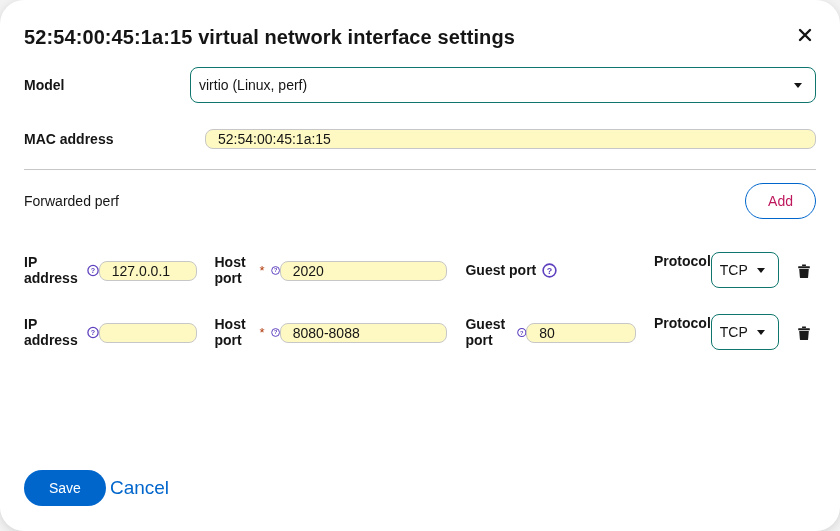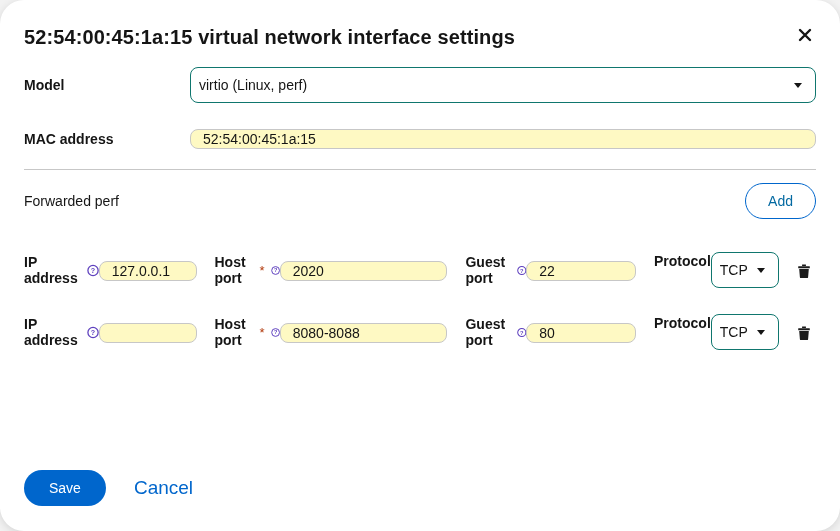--- a/index.html
+++ b/index.html
@@ -25,21 +25,21 @@
     background: none; border: none; cursor: pointer;
     padding: 2px; margin-top: 2px; margin-right: 2px; line-height: 0;
   }
   
   .form-row {
     display: grid;
     grid-template-columns: 166px 1fr;
     align-items: center;
   }
   .form-row.model { margin-top: 17px; }
-  .form-row.mac { margin-top: 26px; }
+  .form-row.mac { margin-top: 26px; gap: 15px; }
   .field-label { font-size: 14px; font-weight: 600; }
   .text-input {
     width: 100%; height: 20px;
     border: 1px solid #c7c7c7;
     border-radius: 8px;
     padding: 0 12px;
     font-size: 14px;
     font-family: "Liberation Sans", sans-serif;
     color: #151515;
     background: #fef9c3;
@@ -67,21 +67,21 @@
   .divider { border: none; border-top: 1px solid #c7c7c7; margin-top: 20px; }
   
   .fp-header {
     margin-top: 13px;
     display: flex; justify-content: space-between; align-items: center;
   }
   .fp-label { font-size: 14px; }
   .btn-secondary {
     background: #fff;
     border: 1px solid #0066cc;
-    color: #0369a1;
+    color: #be185d;
     font-size: 14px;
     font-family: "Liberation Sans", sans-serif;
     border-radius: 999px;
     height: 36px;
     padding: 0 22px;
     cursor: pointer;
   }
   
   .port-row { display: flex; align-items: flex-end; gap: 18px; }
   .port-row.first { margin-top: 33px; }
@@ -98,21 +98,21 @@
   .w-guest { width: 172px; }
   .w-proto { width: 114px; }
   .trash-btn {
     background: none; border: none; cursor: pointer;
     height: 36px; display: flex; align-items: center;
     padding: 0 4px; margin-left: 6px; line-height: 0;
   }
   
   .modal-footer {
     position: absolute; left: 24px; bottom: 25px;
-    display: flex; align-items: center; gap: 28px;
+    display: flex; align-items: center; gap: 4px;
   }
   .btn-primary {
     background: #0066cc; color: #ffffff;
     border: none; border-radius: 999px;
     height: 36px; padding: 0 25px;
     font-size: 14px; font-family: "Liberation Sans", sans-serif;
     cursor: pointer;
   }
   .btn-link {
     background: none; border: none;
@@ -179,21 +179,20 @@
       <input class="text-input" value="2020" style="">
     </div>
     <div class="pfield w-guest">
       <div class="plabel">
         <span>Guest port</span>
         <svg class="help-svg" width="15" height="15" viewBox="0 0 16 16">
           <circle cx="8" cy="8" r="6.8" fill="none" stroke="#5e40be" stroke-width="1.7"></circle>
           <text x="8" y="11.4" text-anchor="middle" font-size="9.5" font-weight="bold" fill="#5e40be" font-family="Liberation Sans, sans-serif">?</text>
         </svg>
       </div>
-      <input class="text-input" value="22" style="">
     </div>
     <div class="pfield w-proto">
       <div class="plabel">
         <span>Protocol</span>
       </div>
       <div class="select">
         <span>TCP</span>
         <span class="caret"></span>
       </div>
     </div>

